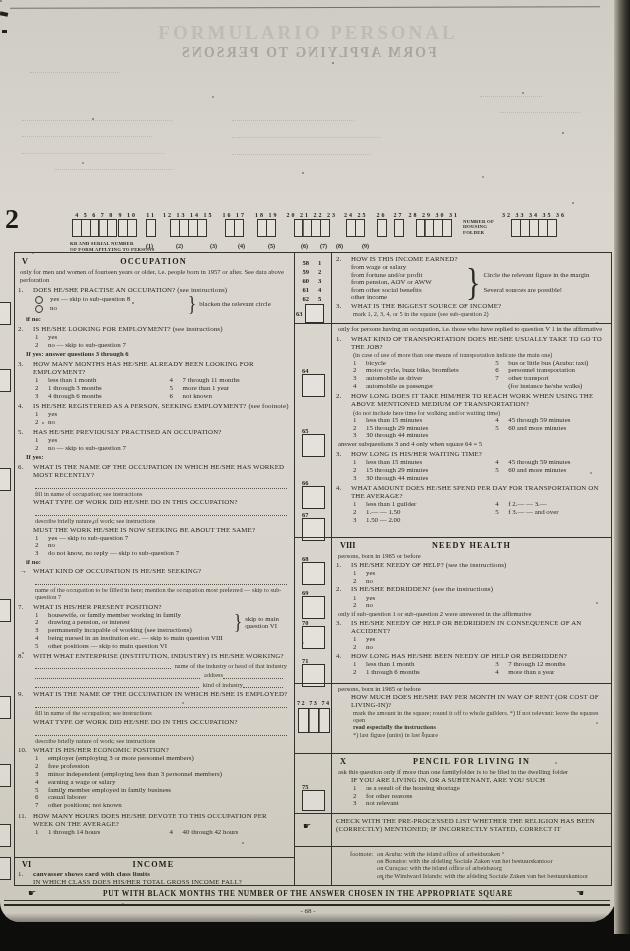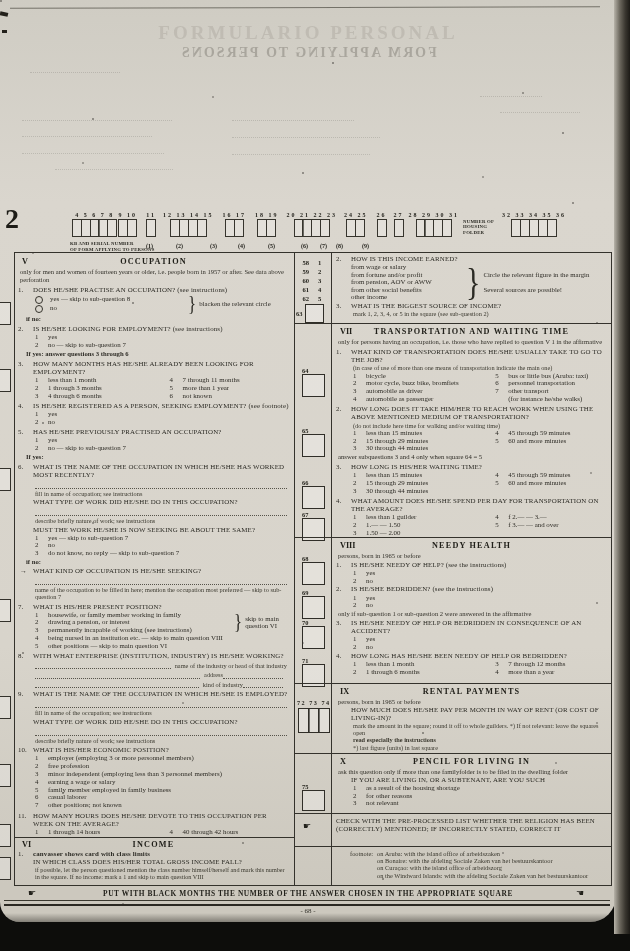--- a/index.html
+++ b/index.html
@@ -47,21 +47,21 @@
   .serial2{position:absolute;left:70px;top:241px;font-size:4.8px;font-weight:bold;line-height:5.5px;
        color:#2a2923;letter-spacing:.2px;}
   .glabels span{position:absolute;top:243px;font-size:6px;font-weight:bold;color:#24231d;}
   
   .frame{position:absolute;left:14px;top:252px;width:598px;height:634px;
        border:1.5px solid #34322c;display:grid;grid-template-columns:280px 36px 280px;box-sizing:border-box;}
   .lcol{border-right:1.5px solid #34322c;position:relative;box-sizing:border-box;overflow:hidden;}
   .mcol{position:relative;box-sizing:border-box;font-size:6.5px;}
   .rcol{border-left:1.5px solid #34322c;position:relative;box-sizing:border-box;overflow:hidden;}
   .lcol-v{height:583px;overflow:hidden;padding:1px 5px 0 3px;}
-  .lcol-vi{height:48px;border-top:1.5px solid #34322c;overflow:hidden;padding:0 5px 0 3px;}
+  .lcol-vi{height:48px;border-top:1.5px solid #34322c;overflow:hidden;padding:0 5px 0 3px;margin-top:20px;}
   .rsec{border-top:1.5px solid #34322c;overflow:hidden;padding:0 4px 0 4px;box-sizing:border-box;}
   .rsec.first{border-top:none;}
   
   .sech{position:relative;text-align:center;font-weight:bold;font-size:8.2px;letter-spacing:1.2px;
         padding:3px 0 1px;color:#21201a;}
   .sech .snum{position:absolute;left:4px;letter-spacing:0;}
   .intro{font-size:6.6px;line-height:7.8px;color:#33312a;margin:1px 0 1px 2px;}
   .q{display:flex;margin-top:2.5px;font-size:6.9px;line-height:8.1px;}
   .qn{width:15px;flex:none;position:relative;white-space:nowrap;}
   .qt{flex:1;letter-spacing:.15px;color:#2b2a24;}
@@ -626,21 +626,20 @@
           </span>
         </div>
         <div class="q" style="margin-top:1px">
             <span class="qn">3.</span>
             <span class="qt caps">WHAT IS THE BIGGEST SOURCE OF INCOME?</span>
           </div>
         <div class="note">mark 1, 2, 3, 4, or 5 in the square (see sub-question 2)</div>
       </div>
 
       <div class="rsec" style="height:214px">
-        <div class="sech"><span class="snum">VII</span><span>TRANSPORTATION AND WAITING TIME</span></div>
         <div class="intro">only for persons having an occupation, i.e. those who have replied to question V 1 in the affirmative</div>
         <div class="q">
             <span class="qn">1.</span>
             <span class="qt caps">WHAT KIND OF TRANSPORTATION DOES HE/SHE USUALLY TAKE TO GO TO THE JOB?</span>
           </div>
         <div class="note">(in case of use of more than one means of transportation indicate the main one)</div>
         <div class="og" style="grid-template-columns:56% 44%">
           <div class="o">
               <span class="on">1</span>
               <span class="ot">bicycle</span>
@@ -814,21 +813,20 @@
               <span class="ot">1 through 6 months</span>
             </div>
           <div class="o">
               <span class="on">4</span>
               <span class="ot">more than a year</span>
             </div>
         </div>
       </div>
 
       <div class="rsec" style="height:70px">
-        <div class="sech"><span class="snum">IX</span><span>RENTAL PAYMENTS</span></div>
         <div class="intro" style="margin-bottom:0">persons, born in 1965 or before</div>
         <div class="q" style="margin-top:0">
             <span class="qn"></span>
             <span class="qt caps">HOW MUCH DOES HE/SHE PAY PER MONTH IN WAY OF RENT (OR COST OF LIVING-IN)?</span>
           </div>
         <div class="note">mark the amount in the square; round it off to whole guilders. *) If not relevant: leave the squares open</div>
         <div class="note" style="font-weight:bold">read especially the instructions</div>
         <div class="note">*) last figure (units) in last square</div>
       </div>
 

